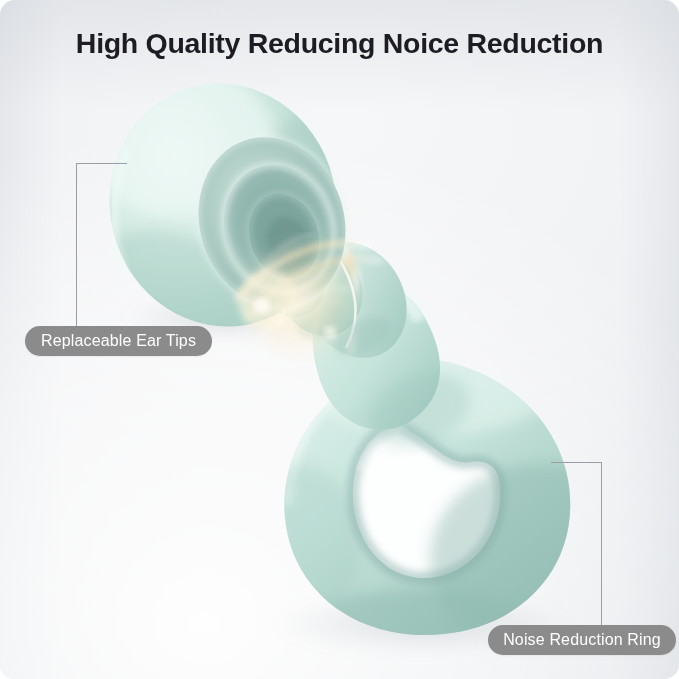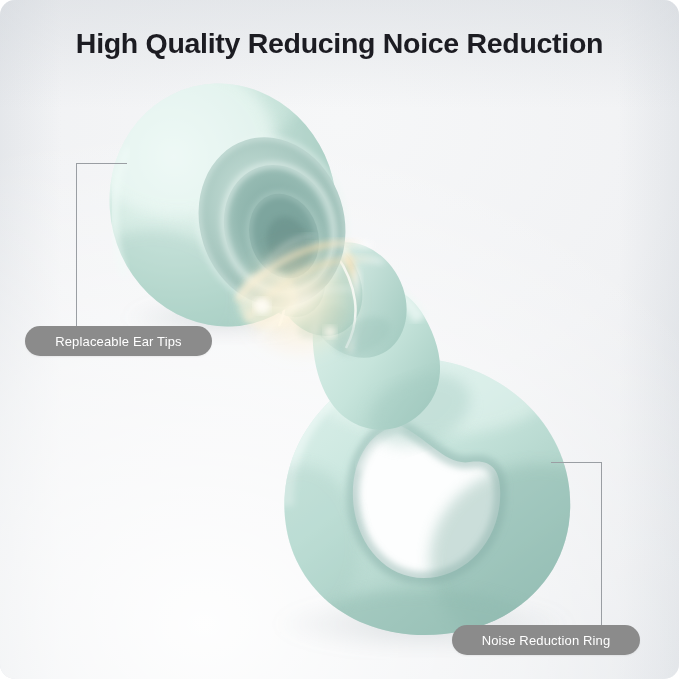--- a/index.html
+++ b/index.html
@@ -54,33 +54,33 @@
   
   .pill {
     position: absolute;
     display: flex;
     align-items: center;
     justify-content: center;
     height: 30px;
     border-radius: 15px;
     background: #8b8b8b;
     color: #ffffff;
-    font-size: 13px;
+    font-size: 16px;
     letter-spacing: 0.15px;
     white-space: nowrap;
     z-index: 7;
     box-shadow: 0 1px 2px rgba(0,0,0,0.06);
   }
   #pill-eartips {
     left: 25px;
     top: 326px;
     width: 187px;
   }
   #pill-ring {
-    left: 452px;
+    left: 488px;
     top: 625px;
     width: 188px;
   }
 
   .leader {
     position: absolute;
     background: #9a9ea3;
     z-index: 6;
   }
   .leader.h { height: 1px; }

